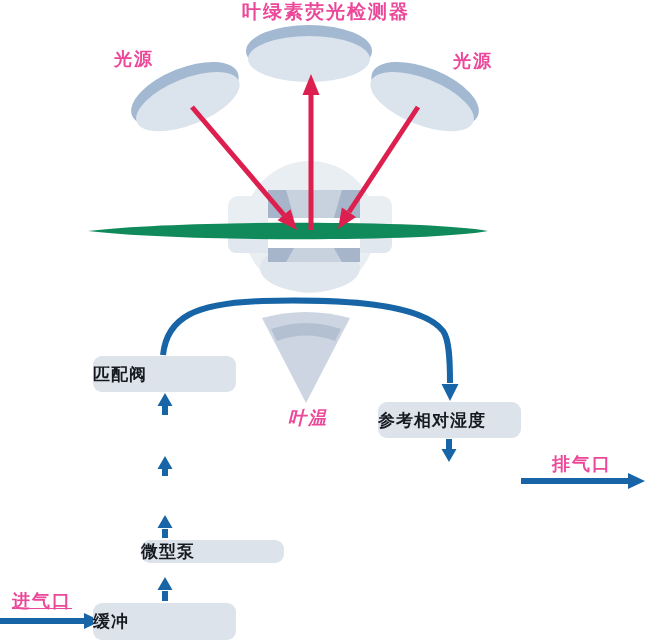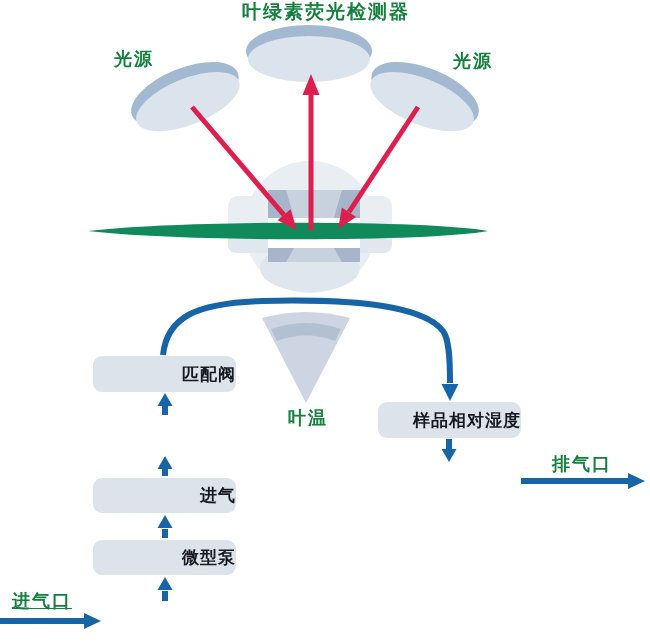--- a/index.html
+++ b/index.html
@@ -9,32 +9,32 @@
     background:#ffffff;
     font-family:"Liberation Sans","DejaVu Sans",sans-serif;
     overflow:hidden;
   }
   .stage svg{position:absolute;left:0;top:0;}
   .lbl{
     position:absolute;
     font-weight:700;
     font-size:18px;
     letter-spacing:2px;
-    color:#15803d;
+    color:#ec4899;
     white-space:nowrap;
     line-height:1.1;
   }
   .lbl.title{font-size:19px;letter-spacing:2px;}
   .box{
     position:absolute;
     background:#dde3ea;
     border-radius:9px;
     display:flex;
     align-items:center;
-    justify-content:flex-end;
+    justify-content:flex-start;
     font-weight:700;
     font-size:17px;
     letter-spacing:1px;
     color:#16191f;
   }
   .col-left{left:93px;width:143px;}
   .col-right{left:378px;width:143px;}
 </style>
 </head>
 <body>
@@ -119,31 +119,31 @@
 
     <g stroke="#1765a6" fill="#1765a6">
       <line x1="521" y1="481" x2="628" y2="481" stroke-width="6"></line>
       <polygon points="645,481 628,473 628,489" stroke="none"></polygon>
     </g>
   </svg>
 
   <div class="lbl title" style="left:242px;top:2px;">叶绿素荧光检测器</div>
   <div class="lbl" style="left:114px;top:50px;">光源</div>
   <div class="lbl" style="left:453px;top:52px;">光源</div>
-  <div class="lbl" style="left:288px;top:409px;">叶温</div>
+  <div class="lbl" style="left:288px;top:409px;font-style:italic;">叶温</div>
   <div class="lbl" style="left:12px;top:592px;text-decoration:underline;">进气口</div>
   <div class="lbl" style="left:552px;top:455px;">排气口</div>
 
   <div class="box col-left" style="top:356px;height:36px;">
     <span>匹配阀</span>
   </div>
-  <div class="box col-left" style="top:478px;height:35px;">
-    <span>进气</span>
+  <div class="box col-left" style="top:540px;height:23px;margin-left:48px;">
+    <span>微型泵</span>
   </div>
-  <div class="box col-left" style="top:540px;height:35px;">
-    <span>微型泵</span>
+  <div class="box col-left" style="top:603px;height:37px;">
+    <span>缓冲</span>
   </div>
 
   <div class="box col-right" style="top:402px;height:36px;">
-    <span>样品相对湿度</span>
+    <span>参考相对湿度</span>
   </div>
 
 </div>
 
 </body></html>

